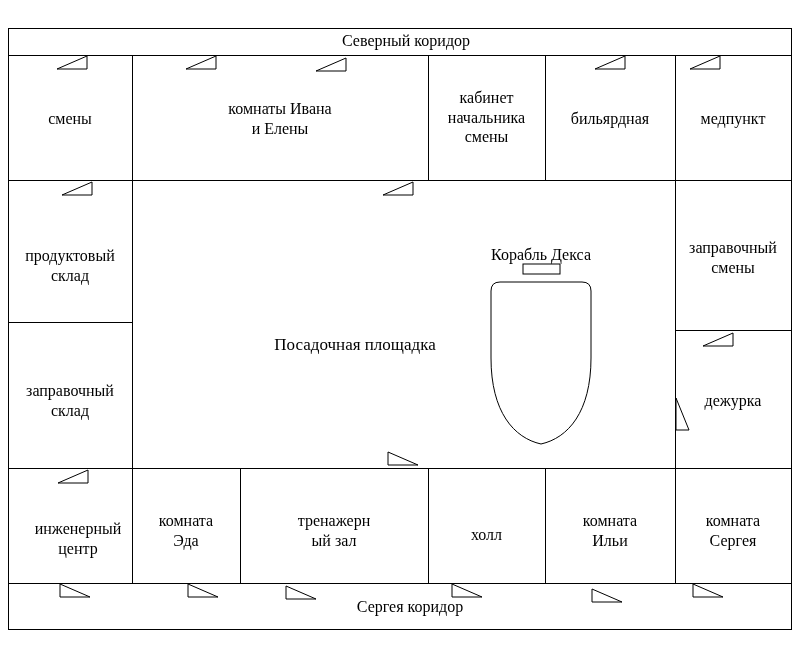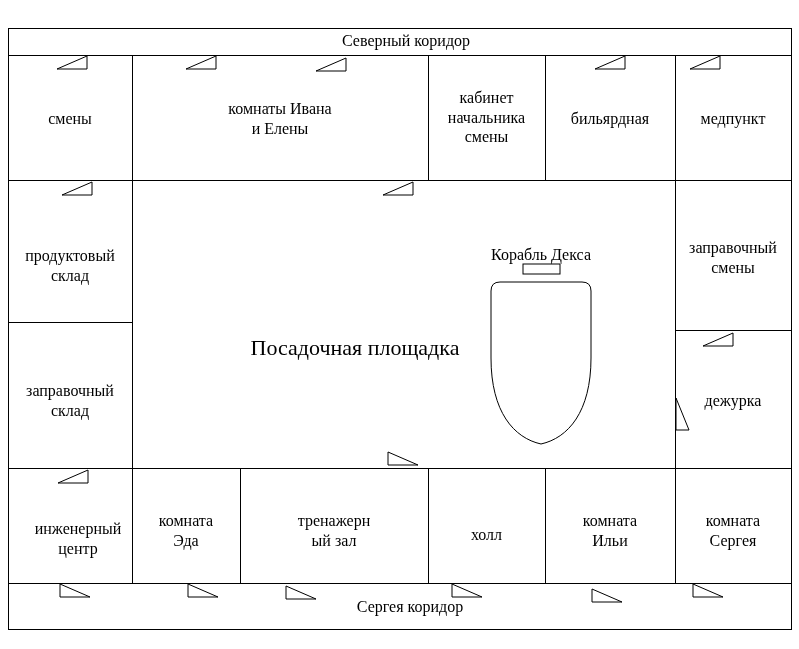--- a/index.html
+++ b/index.html
@@ -15,21 +15,21 @@
   .wall{stroke:#000;stroke-width:1;fill:none;shape-rendering:crispEdges;}
   .shape{stroke:#000;stroke-width:1;fill:none;}
   .door{stroke:#000;stroke-width:1;fill:none;}
   .label{
     position:absolute;
     text-align:center;
     white-space:pre-line;
     font-size:16px;
     line-height:1.22;
   }
-  .label.big{font-size:22px;}
+  .label.big{font-size:17px;}
 </style>
 </head>
 <body>
 
 <div class="plan">
 
   <svg id="plan-svg" width="799" height="649">
 
     <rect class="wall" x="8" y="28" width="783" height="601"></rect>
 

